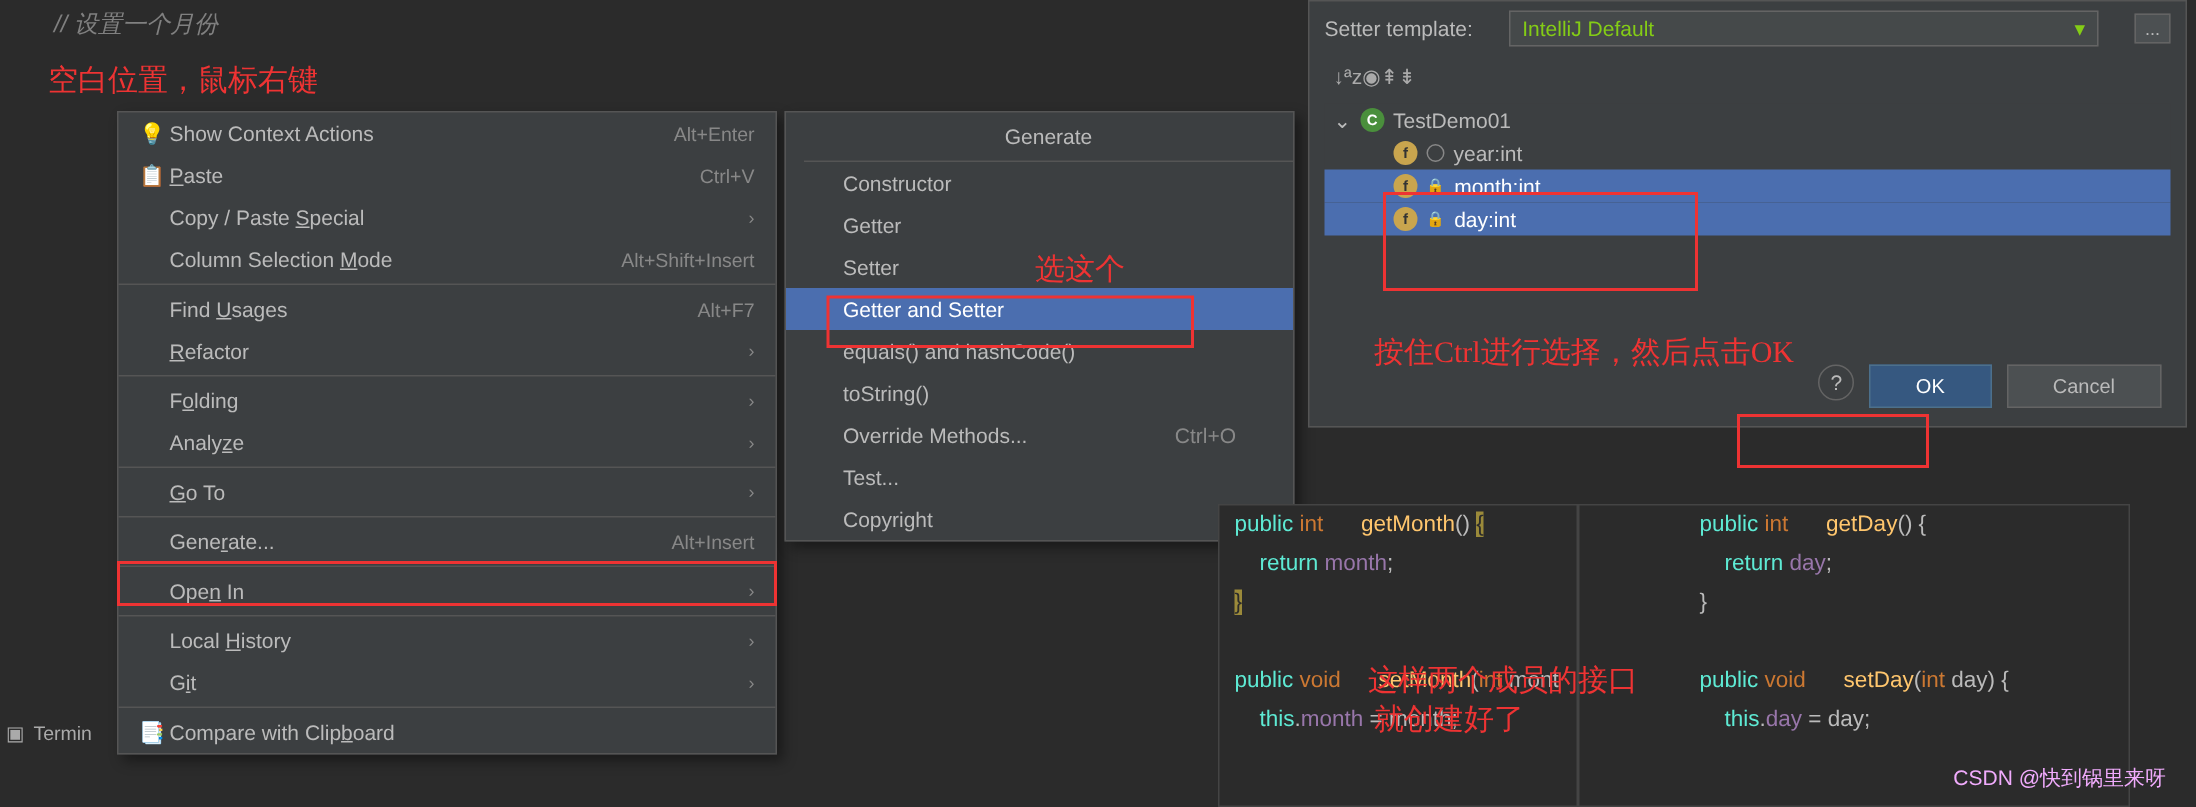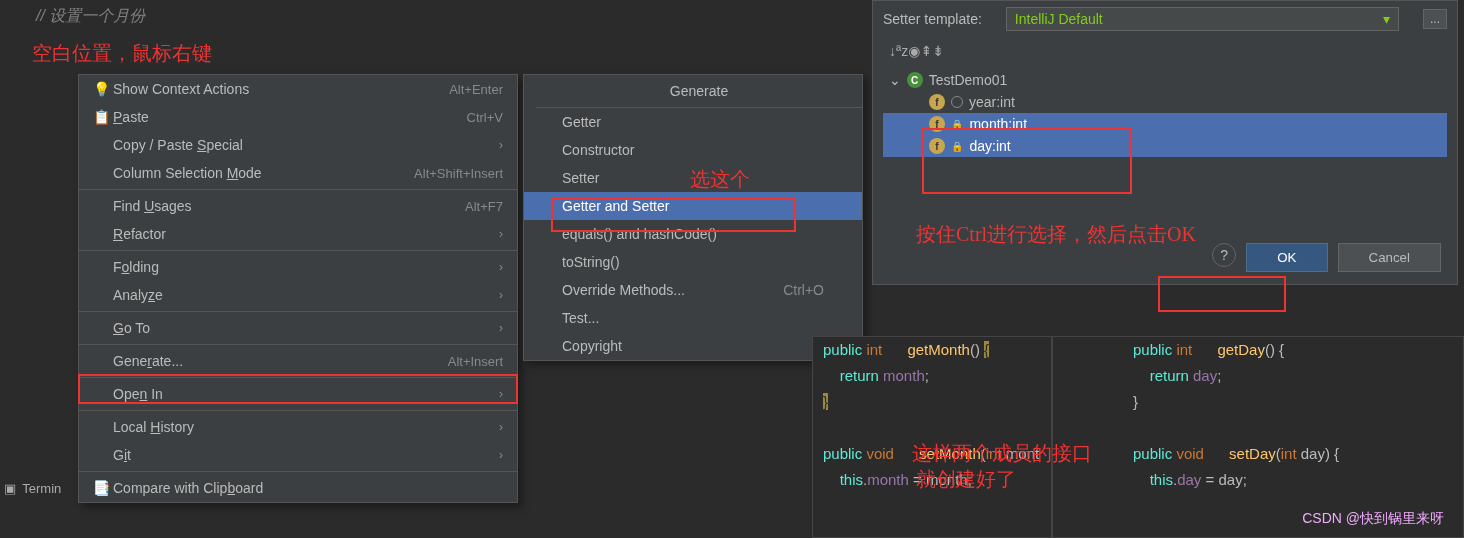--- a/index.html
+++ b/index.html
@@ -132,24 +132,24 @@
     <span class="menu-icon">📑</span>
     <span class="menu-label"><span>Compare with Clip</span><span class="underline">b</span><span>oard</span></span>
   </div>
 </div>
 
 <div class="red-box" style="left:78px; top:374px; width:440px; height:30px;"></div>
 
 <div class="submenu">
   <div class="submenu-title">Generate</div>
   <div class="sub-item">
+      <span>Constructor</span>
+    </div>
+  <div class="sub-item">
       <span>Getter</span>
-    </div>
-  <div class="sub-item">
-      <span>Constructor</span>
     </div>
   <div class="sub-item">
       <span>Setter</span>
     </div>
   <div class="sub-item selected">
       <span>Getter and Setter</span>
     </div>
   <div class="sub-item">
       <span>equals() and hashCode()</span>
     </div>
@@ -222,21 +222,21 @@
 
 <div class="code-panel" style="left:812px; top:336px; width:240px; height:202px;">
   <div class="line"><span class="kw">public</span> <span class="type">int</span> <span class="method">getMonth</span>() <span class="hl-brace">{</span></div>
   <div class="line">    <span class="kw">return</span> <span class="field">month</span>;</div>
   <div class="line"><span class="hl-brace">}</span></div>
   <div class="line"> </div>
   <div class="line"><span class="kw">public</span> <span class="type">void</span> <span class="method">setMonth</span>(<span class="type">int</span> mont</div>
   <div class="line">    <span class="kw">this</span>.<span class="field">month</span> = month;</div>
 </div>
 
-<div class="code-panel" style="left:1052px; top:336px; width:412px; height:202px;">
+<div class="code-panel" style="left:1052px; top:336px; width:368px; height:202px;">
   <div class="line" style="padding-left:80px;"><span class="kw">public</span> <span class="type">int</span> <span class="method">getDay</span>() {</div>
   <div class="line" style="padding-left:80px;">    <span class="kw">return</span> <span class="field">day</span>;</div>
   <div class="line" style="padding-left:80px;">}</div>
   <div class="line"> </div>
   <div class="line" style="padding-left:80px;"><span class="kw">public</span> <span class="type">void</span> <span class="method">setDay</span>(<span class="type">int</span> day) {</div>
   <div class="line" style="padding-left:80px;">    <span class="kw">this</span>.<span class="field">day</span> = day;</div>
 </div>
 
 <div class="annotation" style="left:912px; top:440px;">这样两个成员的接口</div>
 <div class="annotation" style="left:916px; top:466px;">就创建好了</div>

